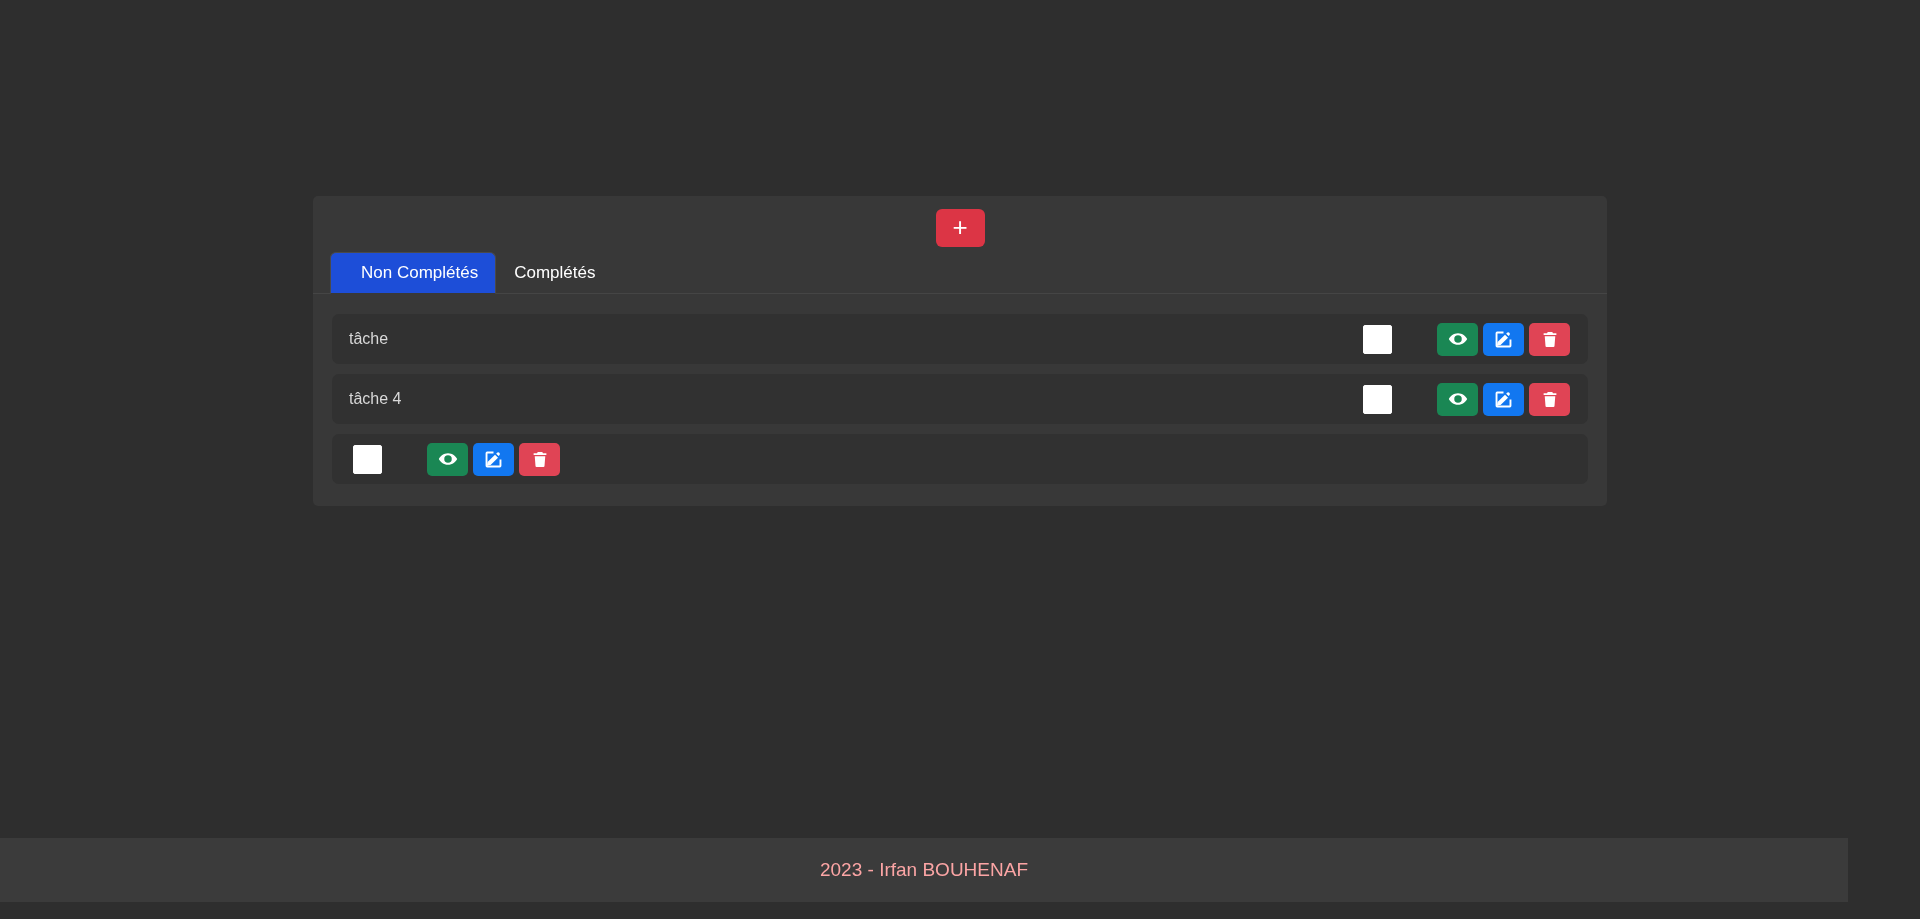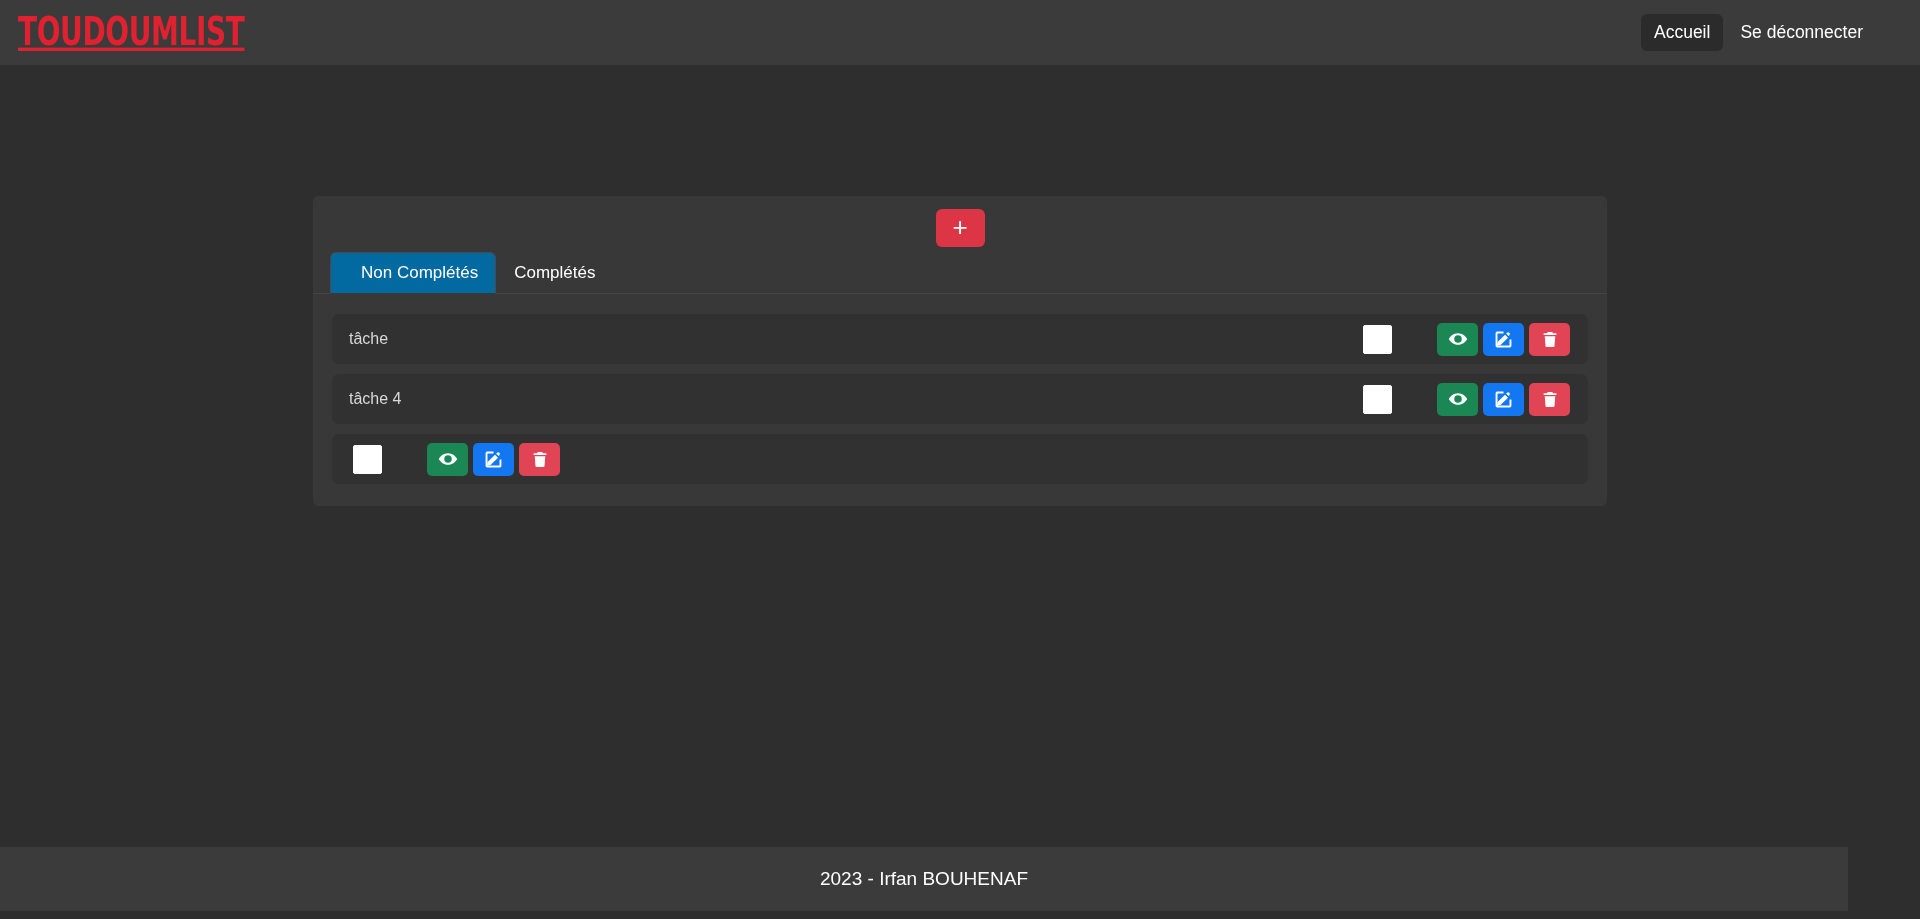--- a/index.html
+++ b/index.html
@@ -121,21 +121,21 @@
     line-height: 1.2;
     border: 1px solid transparent;
     border-radius: 6px 6px 0 0;
     cursor: pointer;
     white-space: nowrap;
     text-decoration: none;
     display: block;
   }
   .tab.active {
     border-color: #4a4a4a #4a4a4a #383838;
-    background: #0369a1;
+    background: #1d4ed8;
     padding-left: 30px;
   }
 
   .tabs-divider {
     height: 1px;
     background: #454545;
     width: 100%;
   }
 
   .card-body {
@@ -201,43 +201,36 @@
   .btn-view   { background: #1a8754; }
   .btn-edit   { background: #1277f0; }
   .btn-delete { background: #e04455; }
 
   .icon-btn svg { display: block; }
 
   
   .footer {
     position: absolute;
     left: 0;
-    bottom: 8px;
+    bottom: 17px;
     width: 1848px;
     height: 64px;
     background: #3b3b3b;
-    color: #ffffff;
+    color: #fca5a5;
     font-size: 19px;
     display: flex;
     align-items: center;
     justify-content: center;
   }
 </style>
 </head>
 <body>
 
 <div class="page">
 
-  <div class="navbar">
-    <a class="brand" href="#">TOUDOUMLIST</a>
-    <div class="nav-links">
-      <a class="nav-link active" href="#">Accueil</a>
-      <a class="nav-link" href="#">Se déconnecter</a>
-    </div>
-  </div>
 
   <div class="card">
 
     <div class="card-head">
       <div class="add-wrap">
         <button class="add-btn">
           <span>+</span>
         </button>
       </div>
 

